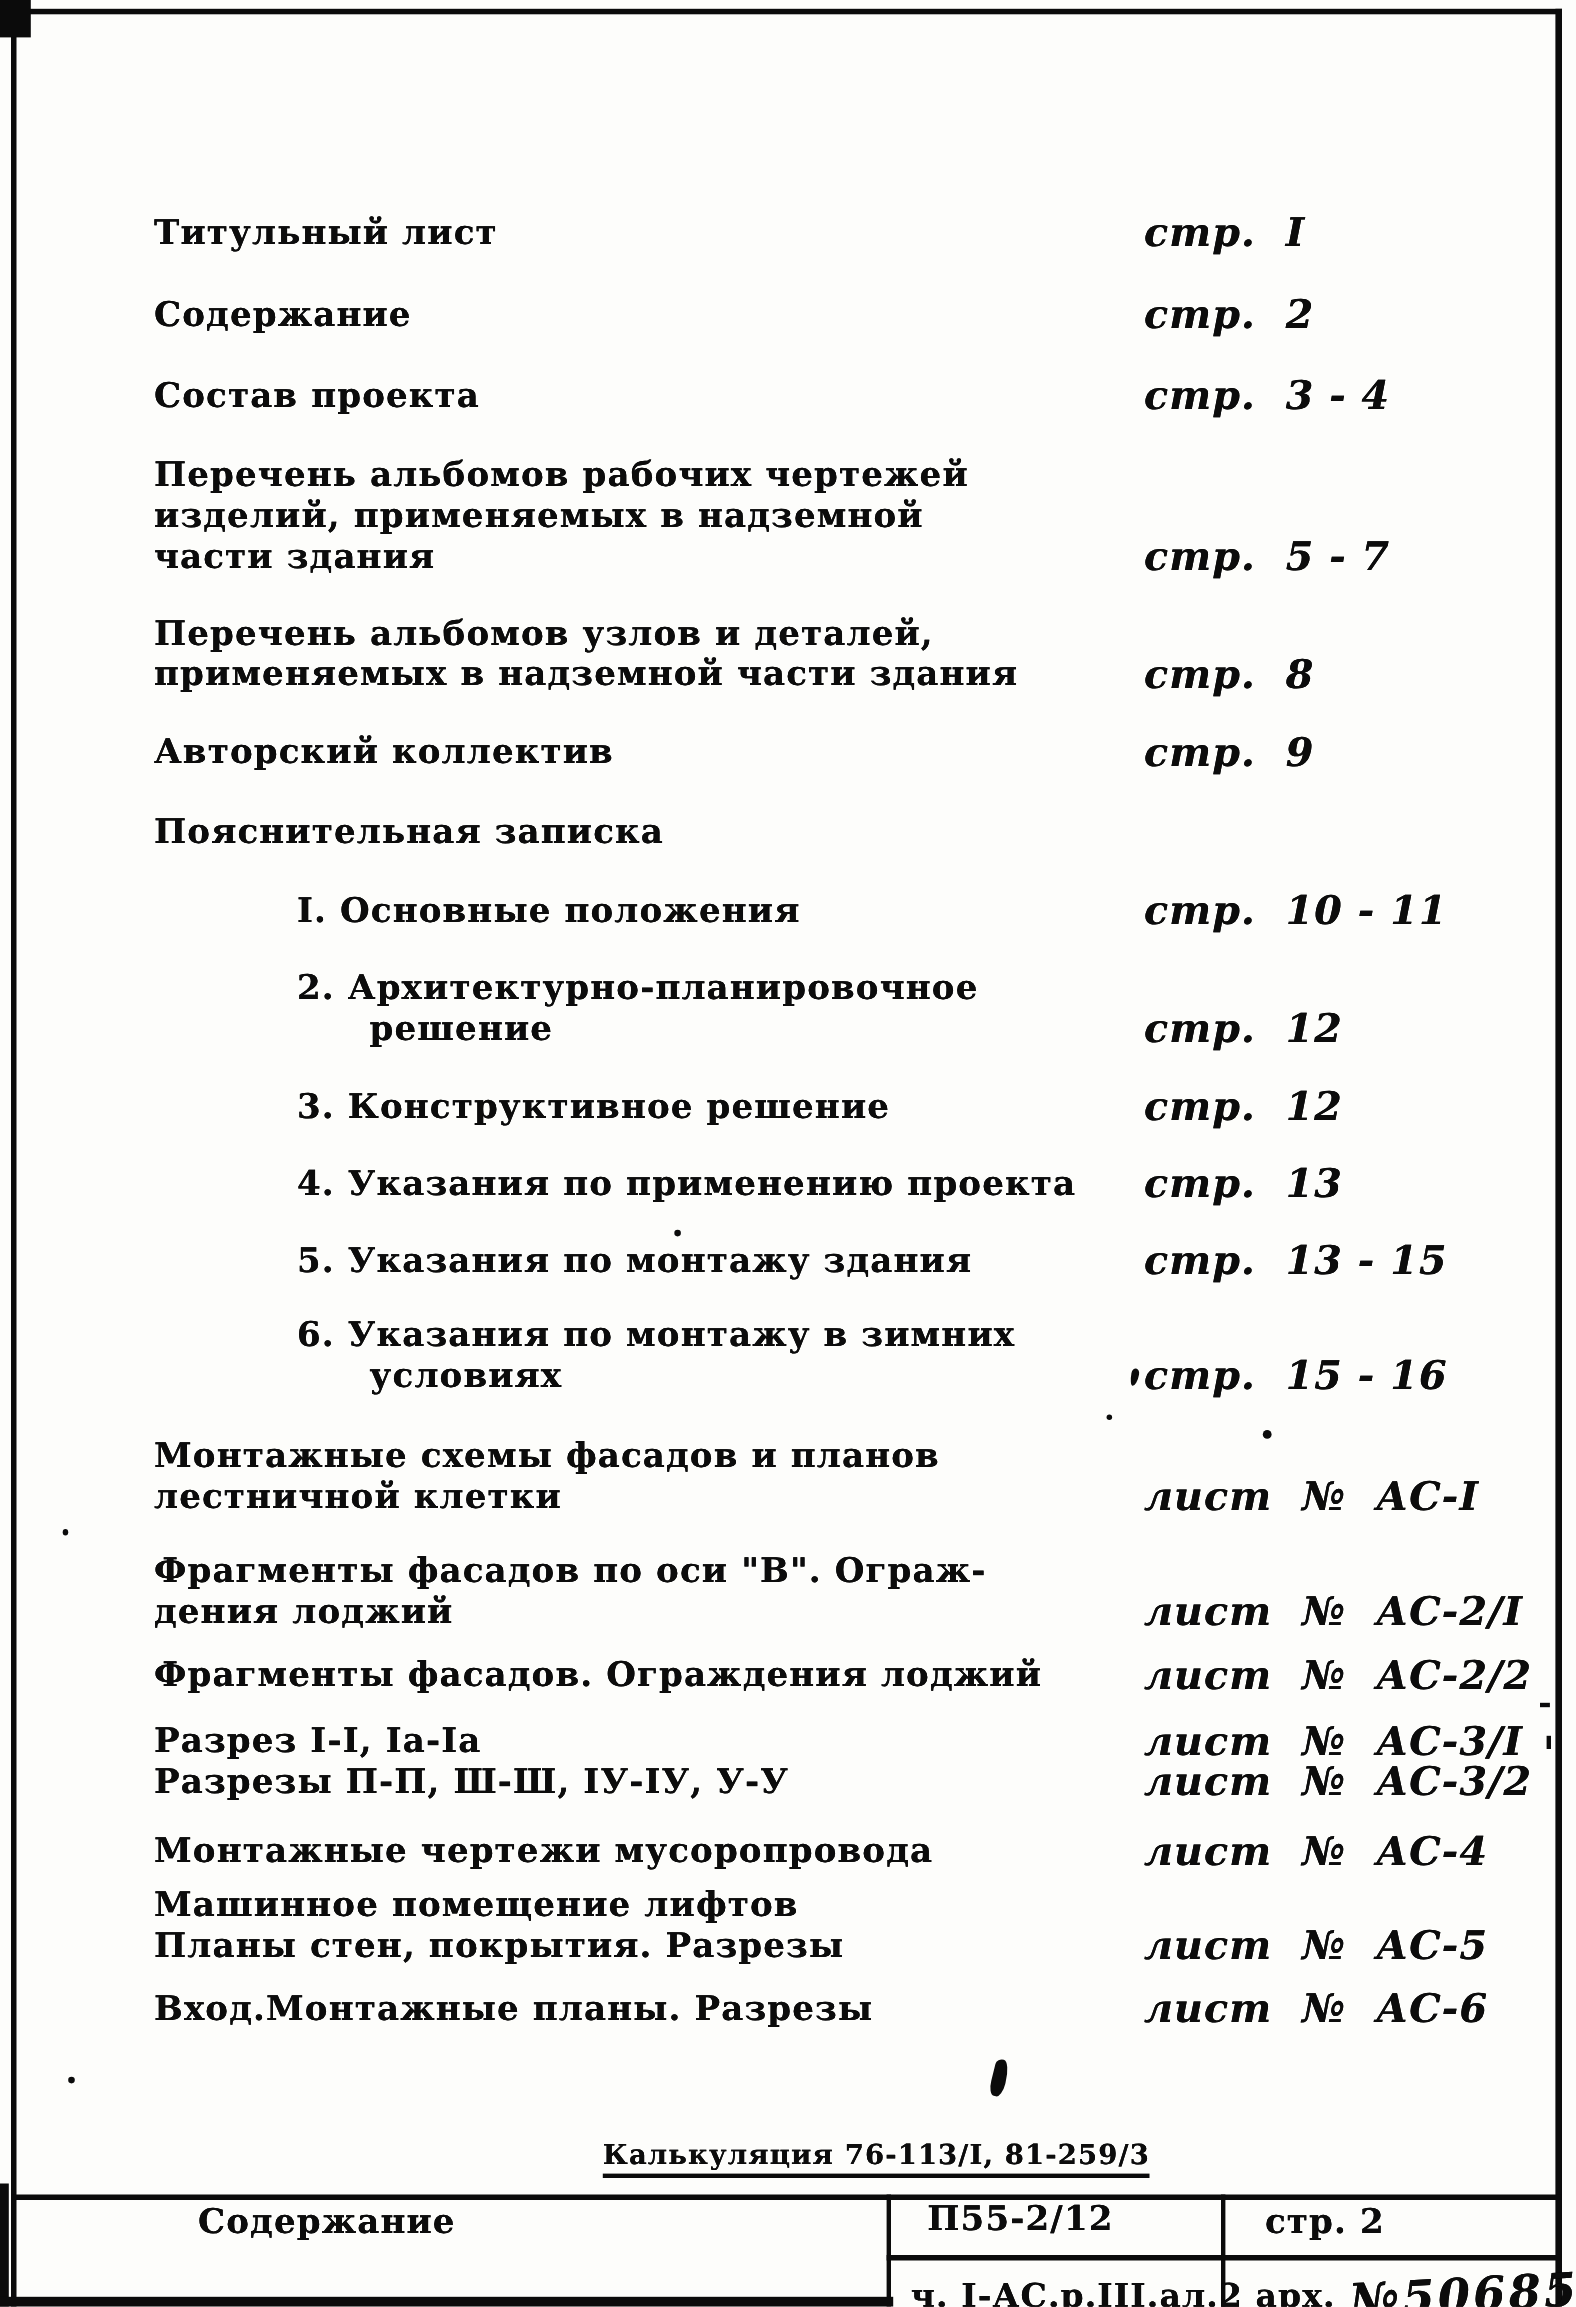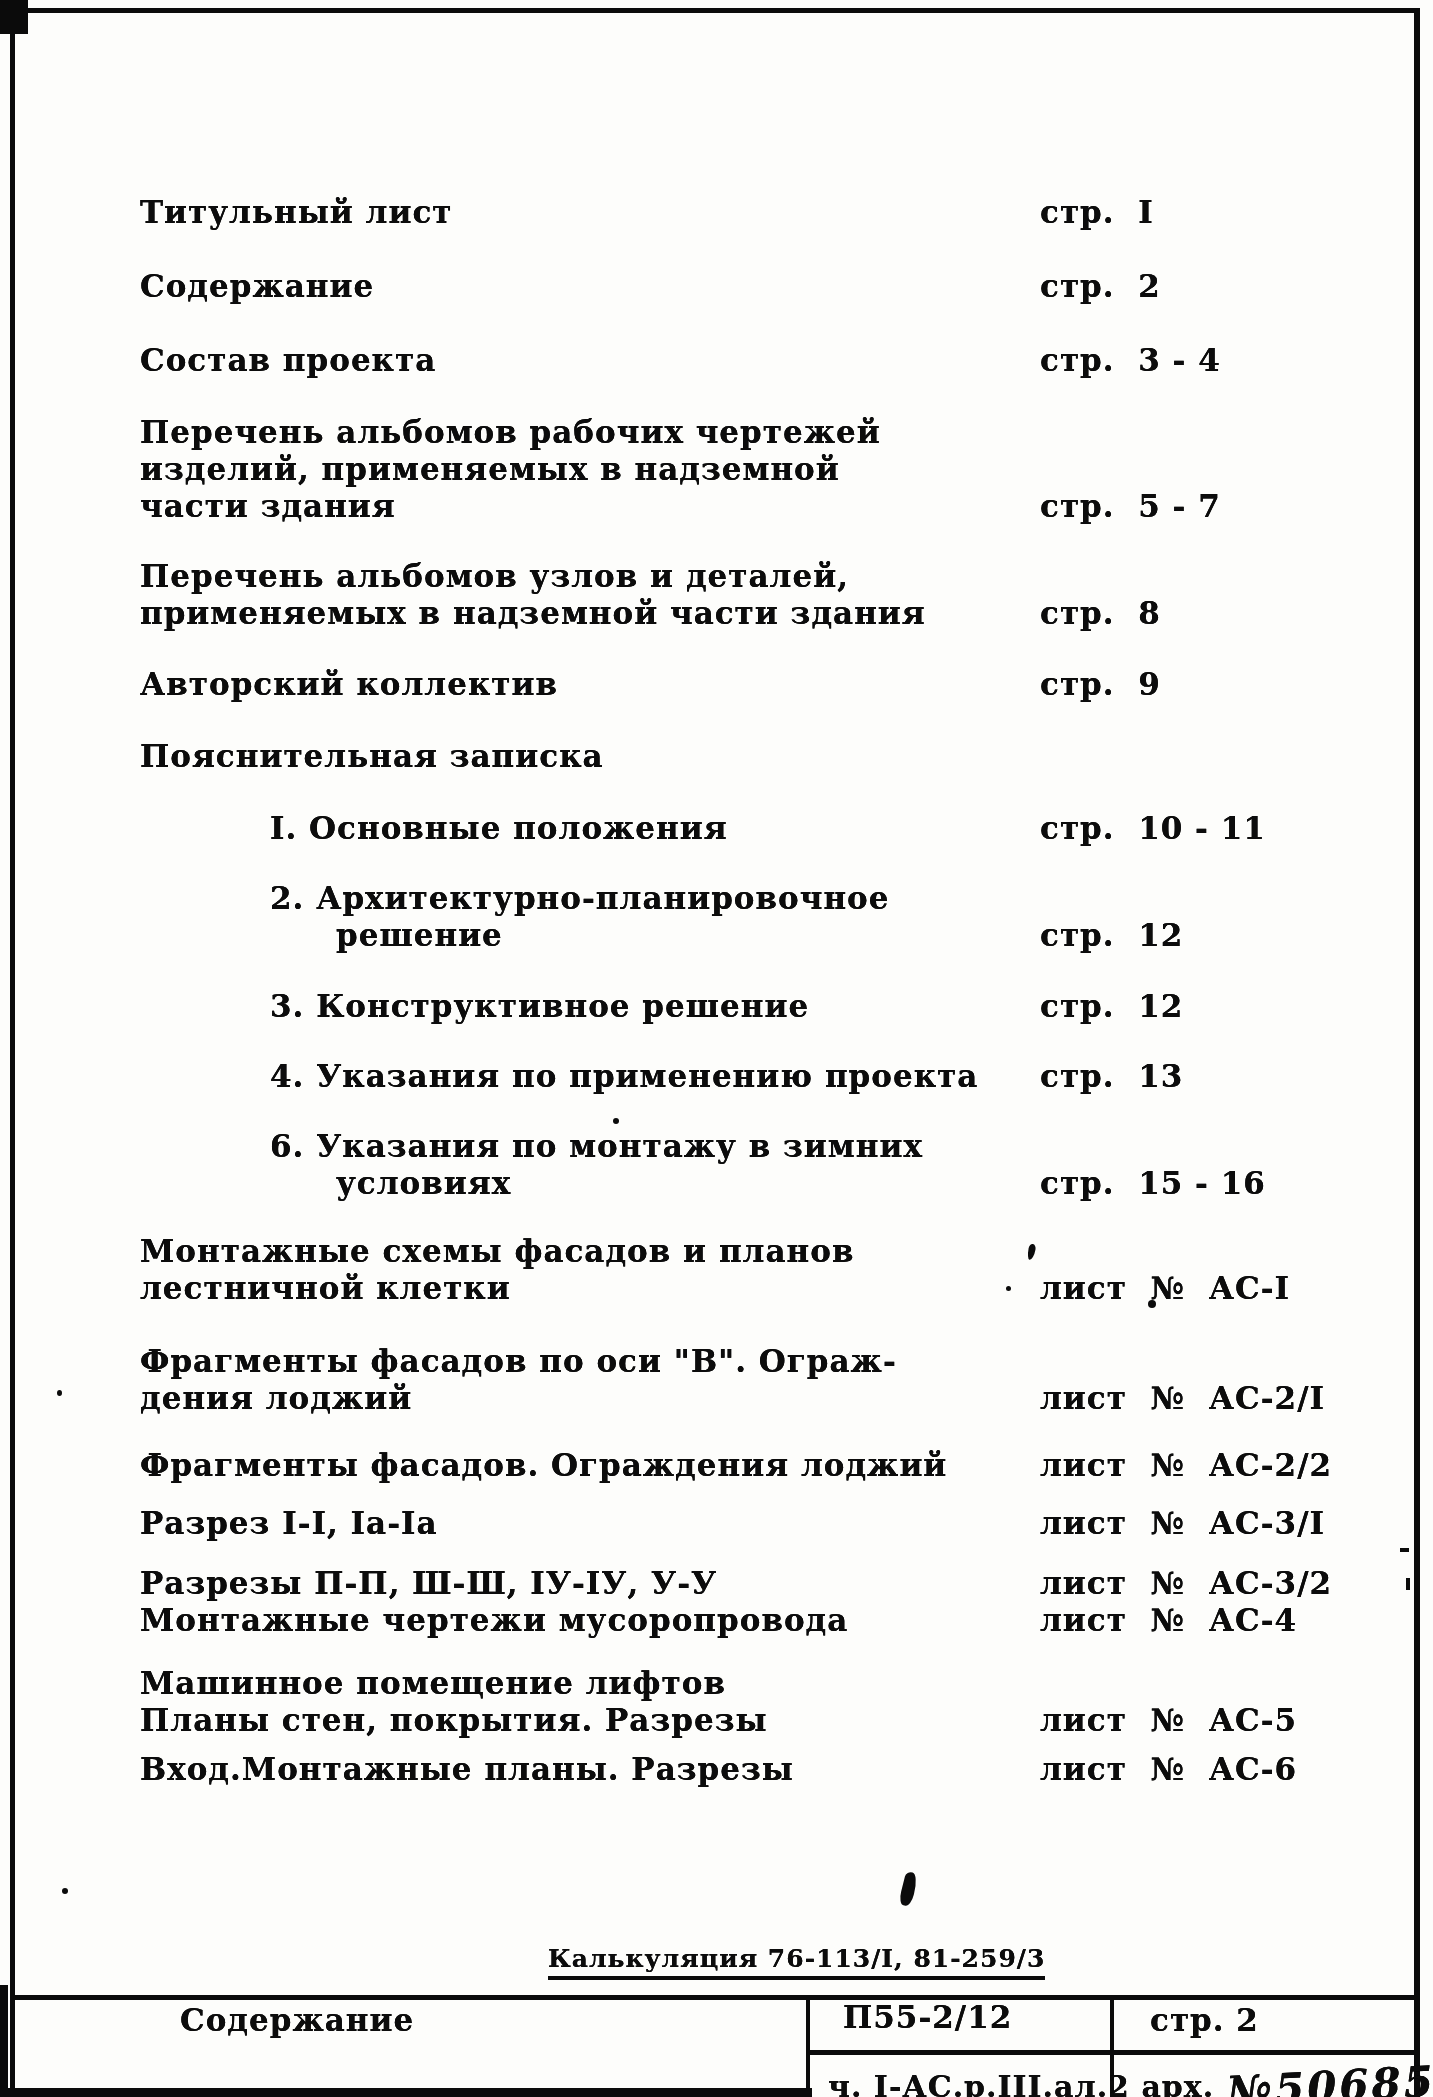--- a/index.html
+++ b/index.html
@@ -16,22 +16,22 @@
   .frame-right{left:1414px;top:8px;width:6px;height:2089px;}
   .corner-blob{left:0;top:0;width:28px;height:34px;}
   .left-edge-bottom{left:0;top:1985px;width:8px;height:112px;}
   
   .toc{position:absolute;left:140px;top:194px;width:1280px;}
   .toc-row{position:relative;}
   .toc-row .line{line-height:37px;min-height:37px;font-size:31px;letter-spacing:1px;text-shadow:0 0 .5px #000;}
   .toc-row.numbered .line{padding-left:130px;}
   .toc-row.numbered .line + .line{padding-left:196px;}
   .toc-ref{
-    position:absolute;left:900px;bottom:0;line-height:37px;font-size:31px;
-    letter-spacing:1px;white-space:pre;text-shadow:0 0 .5px #000;
+    position:absolute;left:900px;bottom:0;line-height:37px;font-size:36px;
+    letter-spacing:1px;white-space:pre;text-shadow:0 0 .5px #000;font-style:italic;
   }
   .toc-row:nth-child(1){margin-bottom:37px}
   .toc-row:nth-child(2){margin-bottom:37px}
   .toc-row:nth-child(3){margin-bottom:35px}
   .toc-row:nth-child(4){margin-bottom:33px}
   .toc-row:nth-child(5){margin-bottom:34px}
   .toc-row:nth-child(6){margin-bottom:35px}
   .toc-row:nth-child(7){margin-bottom:35px}
   .toc-row:nth-child(8){margin-bottom:33px}
   .toc-row:nth-child(9){margin-bottom:34px}
@@ -150,20 +150,26 @@
     <div class="toc-ref">стр.  12</div>
   </div>
     <div class="toc-row numbered">
     <div class="toc-titles">
         <div class="line">4. Указания по применению проекта</div>
       </div>
     <div class="toc-ref">стр.  13</div>
   </div>
     <div class="toc-row numbered">
     <div class="toc-titles">
+        <div class="line">5. Указания по монтажу здания</div>
+      </div>
+    <div class="toc-ref">стр.  13 - 15</div>
+  </div>
+    <div class="toc-row numbered">
+    <div class="toc-titles">
         <div class="line">6. Указания по монтажу в зимних</div>
         <div class="line">условиях</div>
       </div>
     <div class="toc-ref">стр.  15 - 16</div>
   </div>
     <div class="toc-row">
     <div class="toc-titles">
         <div class="line">Монтажные схемы фасадов и планов</div>
         <div class="line">лестничной клетки</div>
       </div>

